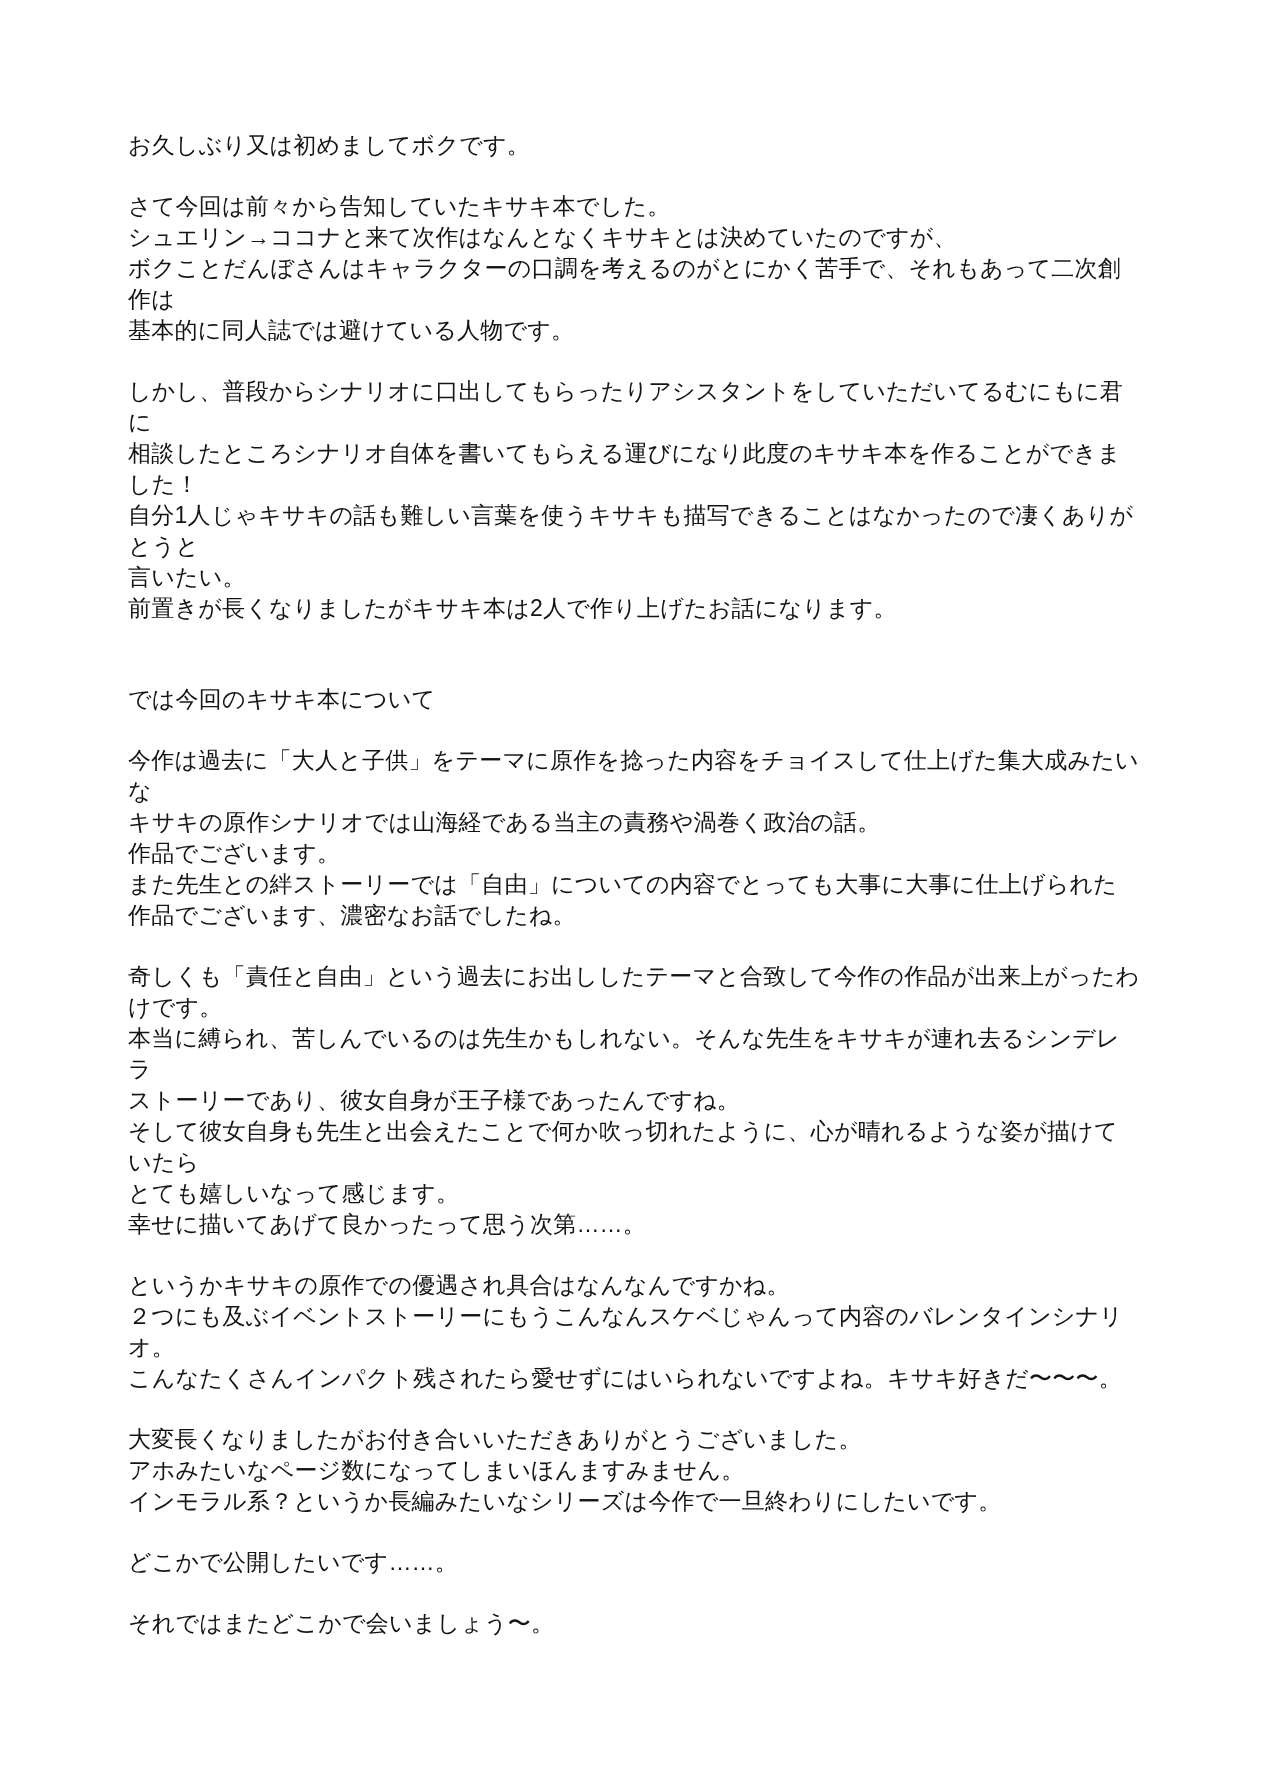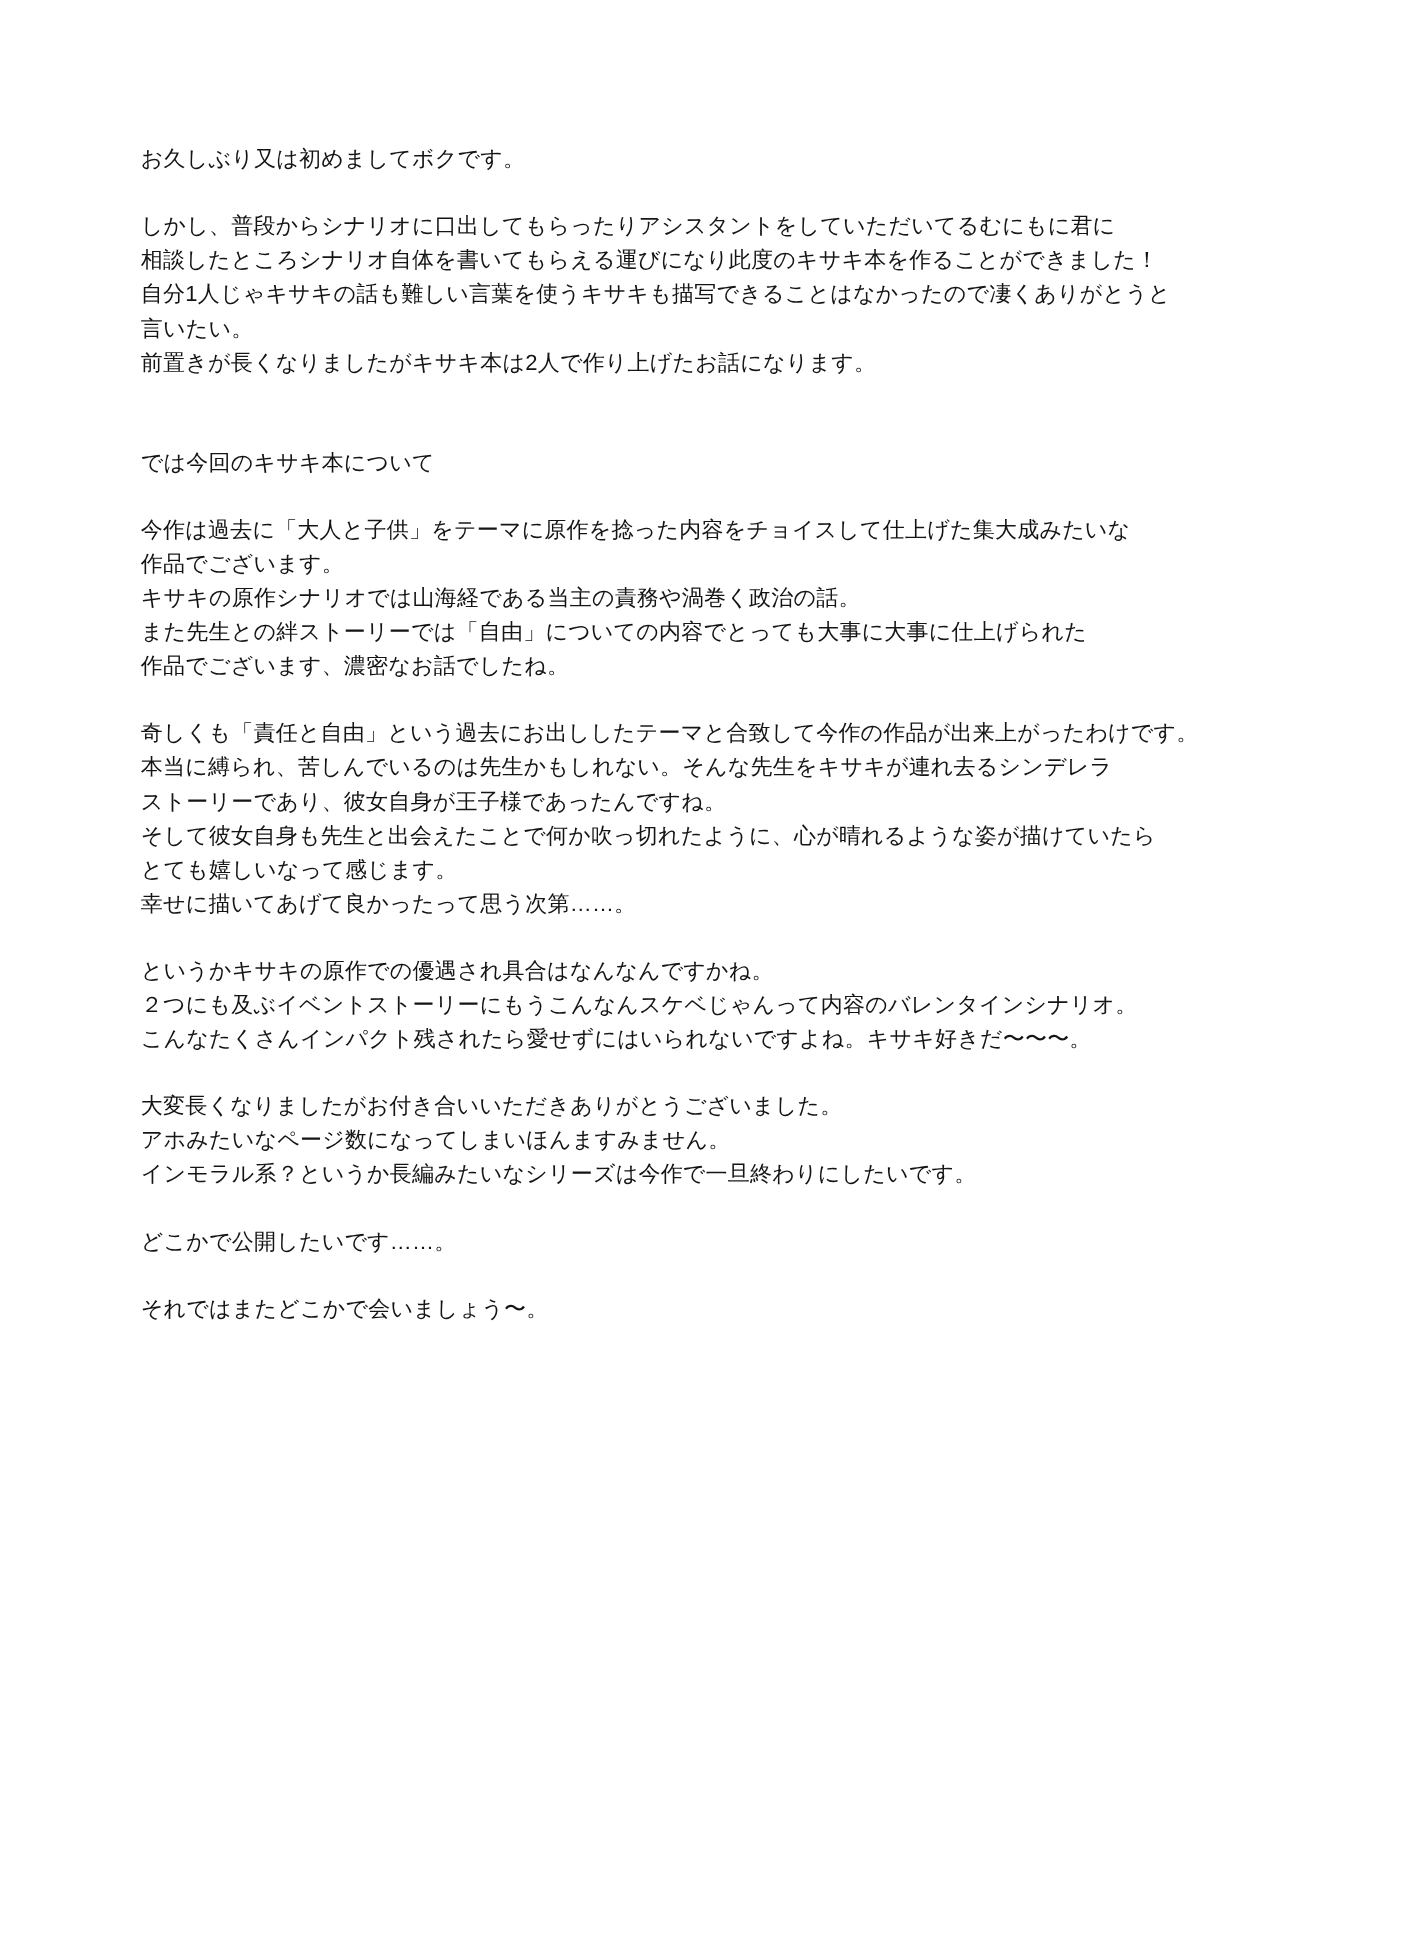--- a/index.html
+++ b/index.html
@@ -15,21 +15,21 @@
   }
   .page {
     position: relative;
     width: 1280px;
     height: 1780px;
     background: #ffffff;
     box-sizing: border-box;
     padding: 130px 140px 60px 128px;
   }
   .afterword {
-    font-size: 20px;
+    font-size: 23px;
     line-height: 1.0;
     letter-spacing: 0.01em;
     color: #141414;
   }
   .para {
     margin: 0 0 30px 0;
   }
   .para:last-child {
     margin-bottom: 0;
   }
@@ -46,39 +46,45 @@
 </head>
 <body>
 
 <div class="page">
   <div class="afterword">
 
     <div class="para">
       <span class="line">お久しぶり又は初めましてボクです。</span>
     </div>
 
+    <div class="para">
+      <span class="line">さて今回は前々から告知していたキサキ本でした。</span>
+      <span class="line">シュエリン→ココナと来て次作はなんとなくキサキとは決めていたのですが、</span>
+      <span class="line">ボクことだんぼさんはキャラクターの口調を考えるのがとにかく苦手で、それもあって二次創作は</span>
+      <span class="line">基本的に同人誌では避けている人物です。</span>
+    </div>
 
     <div class="para">
       <span class="line">しかし、普段からシナリオに口出してもらったりアシスタントをしていただいてるむにもに君に</span>
       <span class="line">相談したところシナリオ自体を書いてもらえる運びになり此度のキサキ本を作ることができました！</span>
       <span class="line">自分1人じゃキサキの話も難しい言葉を使うキサキも描写できることはなかったので凄くありがとうと</span>
       <span class="line">言いたい。</span>
       <span class="line">前置きが長くなりましたがキサキ本は2人で作り上げたお話になります。</span>
     </div>
 
     <div class="gap-lg"></div>
 
     <div class="para">
       <span class="line">では今回のキサキ本について</span>
     </div>
 
     <div class="para">
       <span class="line">今作は過去に「大人と子供」をテーマに原作を捻った内容をチョイスして仕上げた集大成みたいな</span>
+      <span class="line">キサキの原作シナリオでは山海経である当主の責務や渦巻く政治の話。</span>
       <span class="line">作品でございます。</span>
-      <span class="line">キサキの原作シナリオでは山海経である当主の責務や渦巻く政治の話。</span>
       <span class="line">また先生との絆ストーリーでは「自由」についての内容でとっても大事に大事に仕上げられた</span>
       <span class="line">作品でございます、濃密なお話でしたね。</span>
     </div>
 
     <div class="para">
       <span class="line">奇しくも「責任と自由」という過去にお出ししたテーマと合致して今作の作品が出来上がったわけです。</span>
       <span class="line">本当に縛られ、苦しんでいるのは先生かもしれない。そんな先生をキサキが連れ去るシンデレラ</span>
       <span class="line">ストーリーであり、彼女自身が王子様であったんですね。</span>
       <span class="line">そして彼女自身も先生と出会えたことで何か吹っ切れたように、心が晴れるような姿が描けていたら</span>
       <span class="line">とても嬉しいなって感じます。</span>

